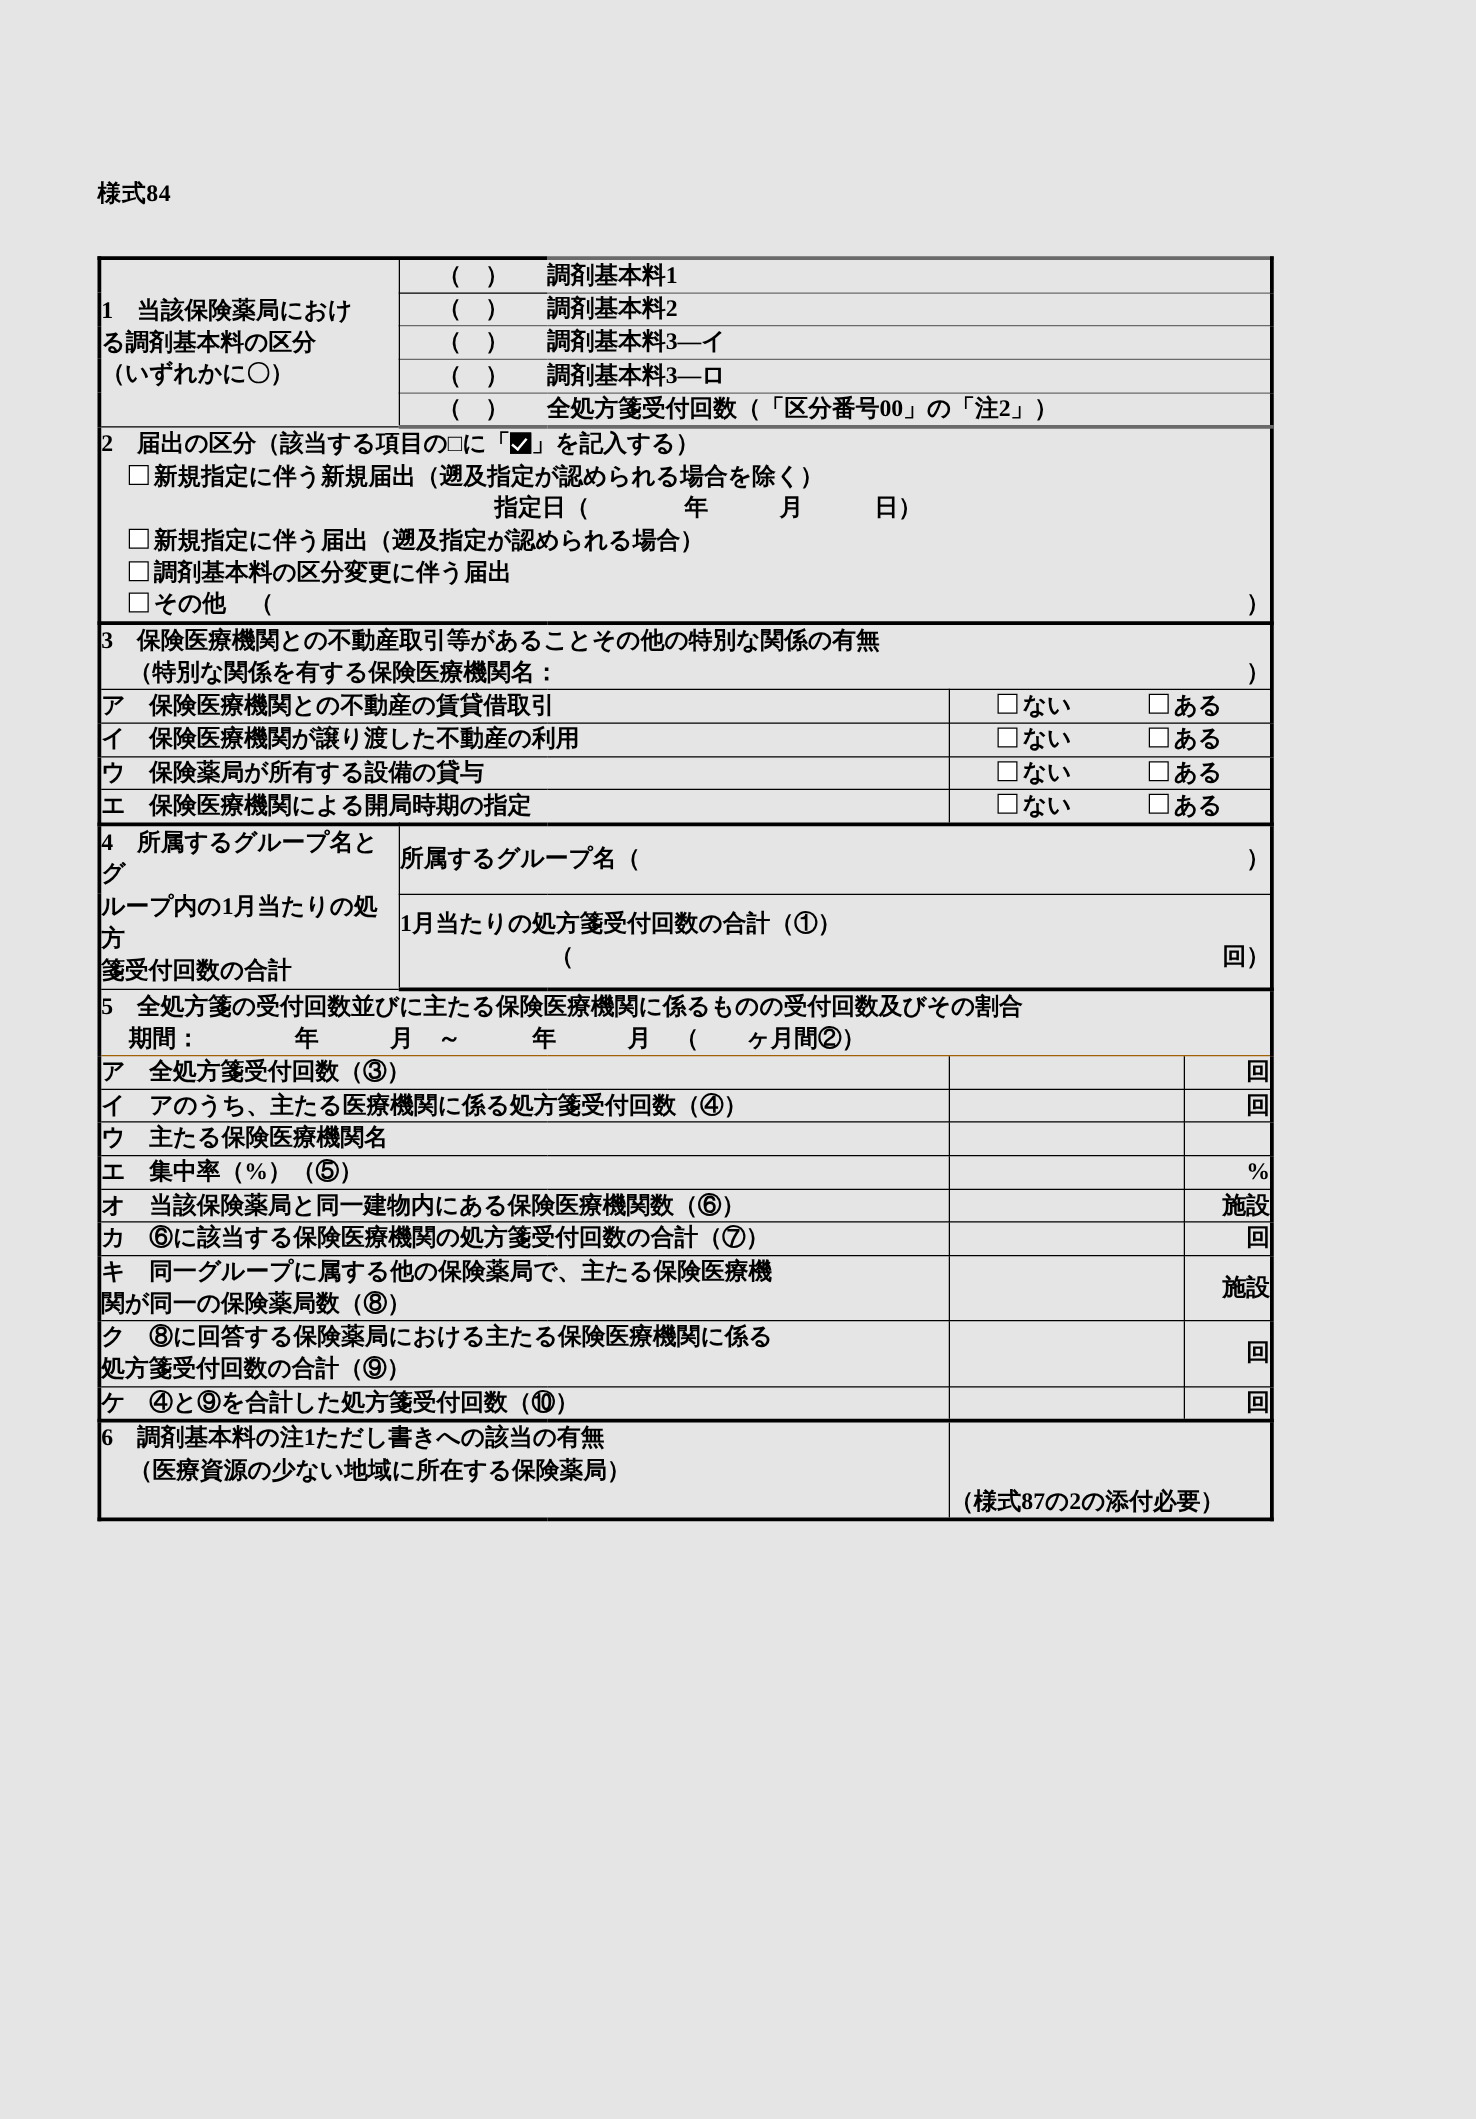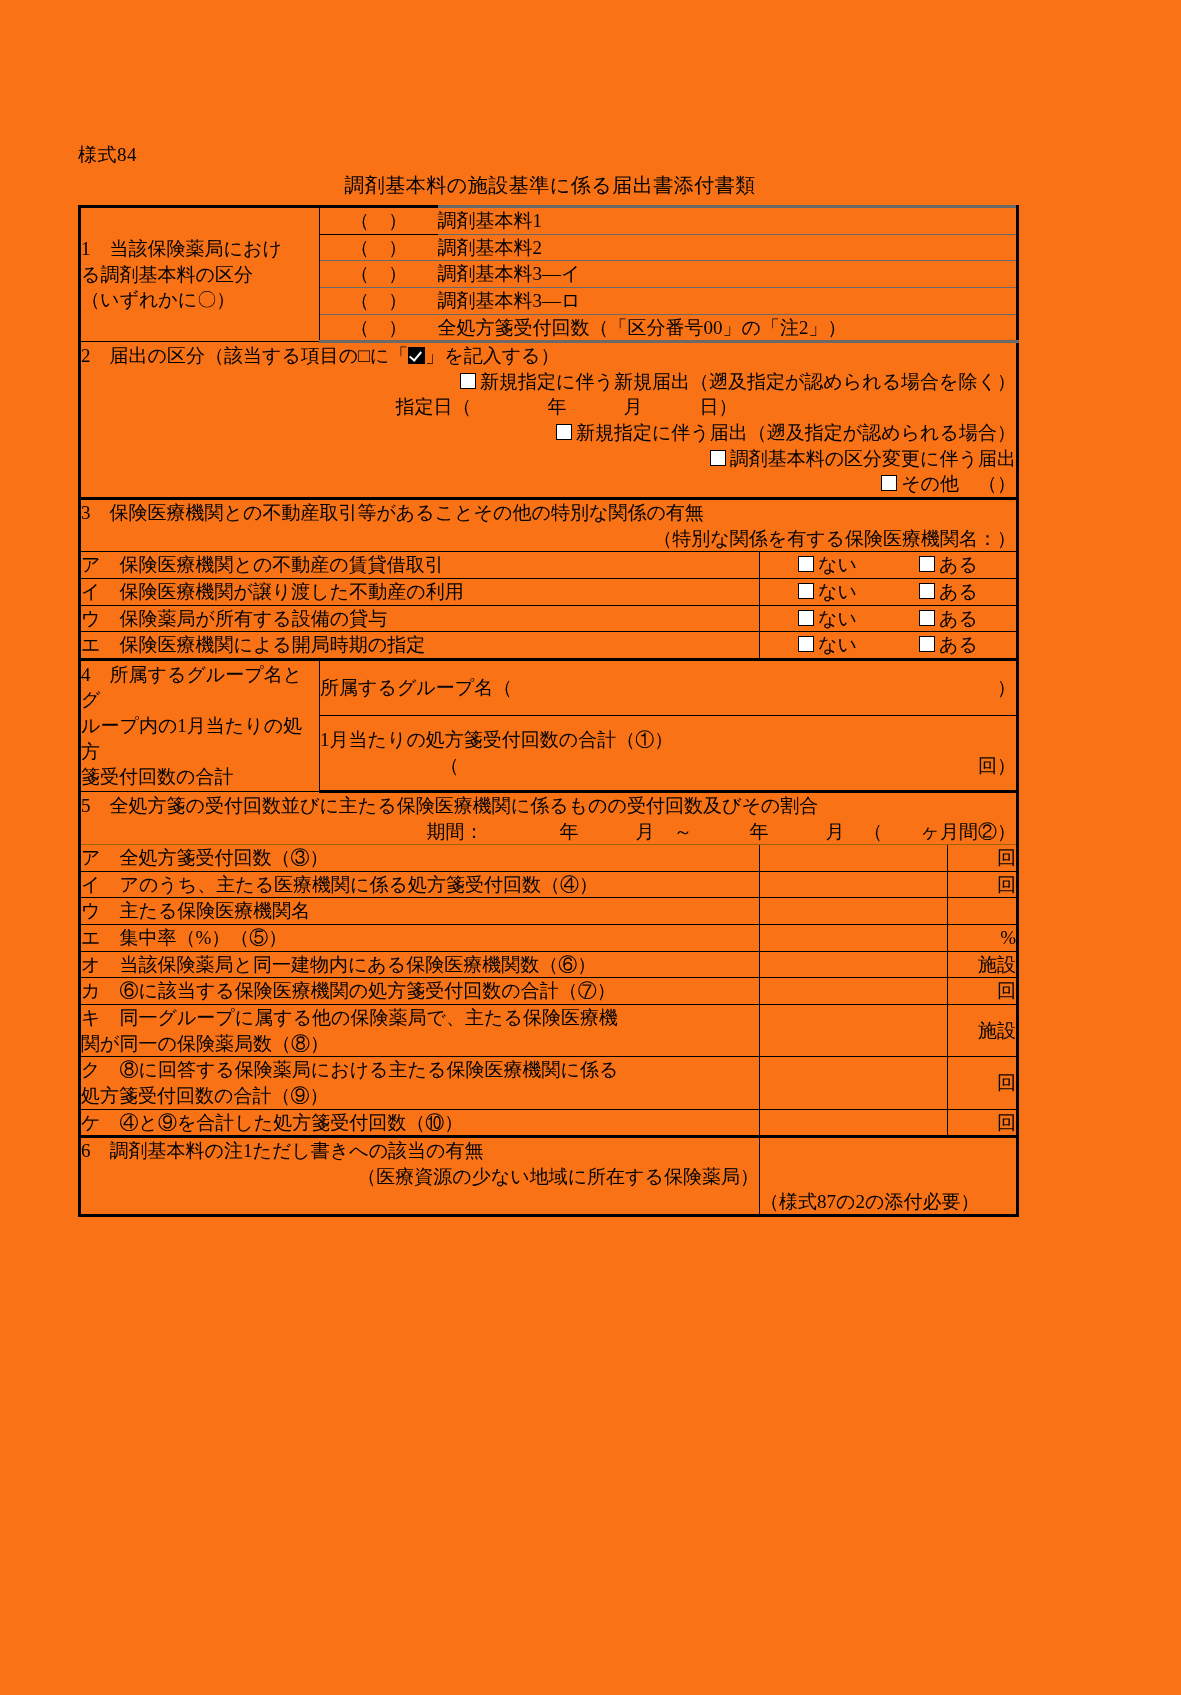--- a/index.html
+++ b/index.html
@@ -14,21 +14,22 @@
     font-family: "Liberation Serif", "DejaVu Serif", serif;
     color: #000000;
     position: relative;
     overflow: hidden;
   }
   .page {
     position: absolute;
     left: 0; top: 0;
     width: 1181px;
     height: 1695px;
-    background: #f97316;
+    background: #e5e5e5;
+    font-weight: bold;
   }
   .form-no {
     position: absolute;
     left: 78px;
     top: 142px;
     font-size: 19px;
     letter-spacing: 0.5px;
   }
   .doc-title {
     position: absolute;
@@ -77,21 +78,21 @@
     border-left: none !important;
   }
   .subline { border-bottom: 1px solid #7d7d7d; }
   .no-b-top { border-top: none !important; }
   .blk {
     padding: 8px 10px 10px 12px;
     line-height: 1.62;
     font-size: 19px;
     margin-top: 33px;
   }
-  .indent1 { padding-left: 22px; display: block; text-align: right; }
+  .indent1 { padding-left: 22px; display: block; }
   .indent2 { padding-left: 36px; display: block; }
   .cb {
     display: inline-block;
     width: 14px; height: 14px;
     border: 1.6px solid #000;
     margin-right: 4px;
     position: relative;
     top: 1px;
     background: #fff;
   }
@@ -140,21 +141,20 @@
   .s5-val { }
   .s6-label { padding: 10px 10px 14px 12px; line-height: 1.6; font-size: 19px; margin-top: 22px; }
   .s6-note { padding: 10px 14px; font-size: 19px; vertical-align: bottom; }
 </style>
 </head>
 <body>
 
 <div class="page">
 
   <div class="form-no">様式84</div>
-  <div class="doc-title">調剤基本料の施設基準に係る届出書添付書類</div>
 
   <table class="form">
     <colgroup>
       <col style="width:240px">
       <col style="width:118px">
       <col style="width:322px">
       <col style="width:188px">
       <col style="width:70px">
     </colgroup>
 

